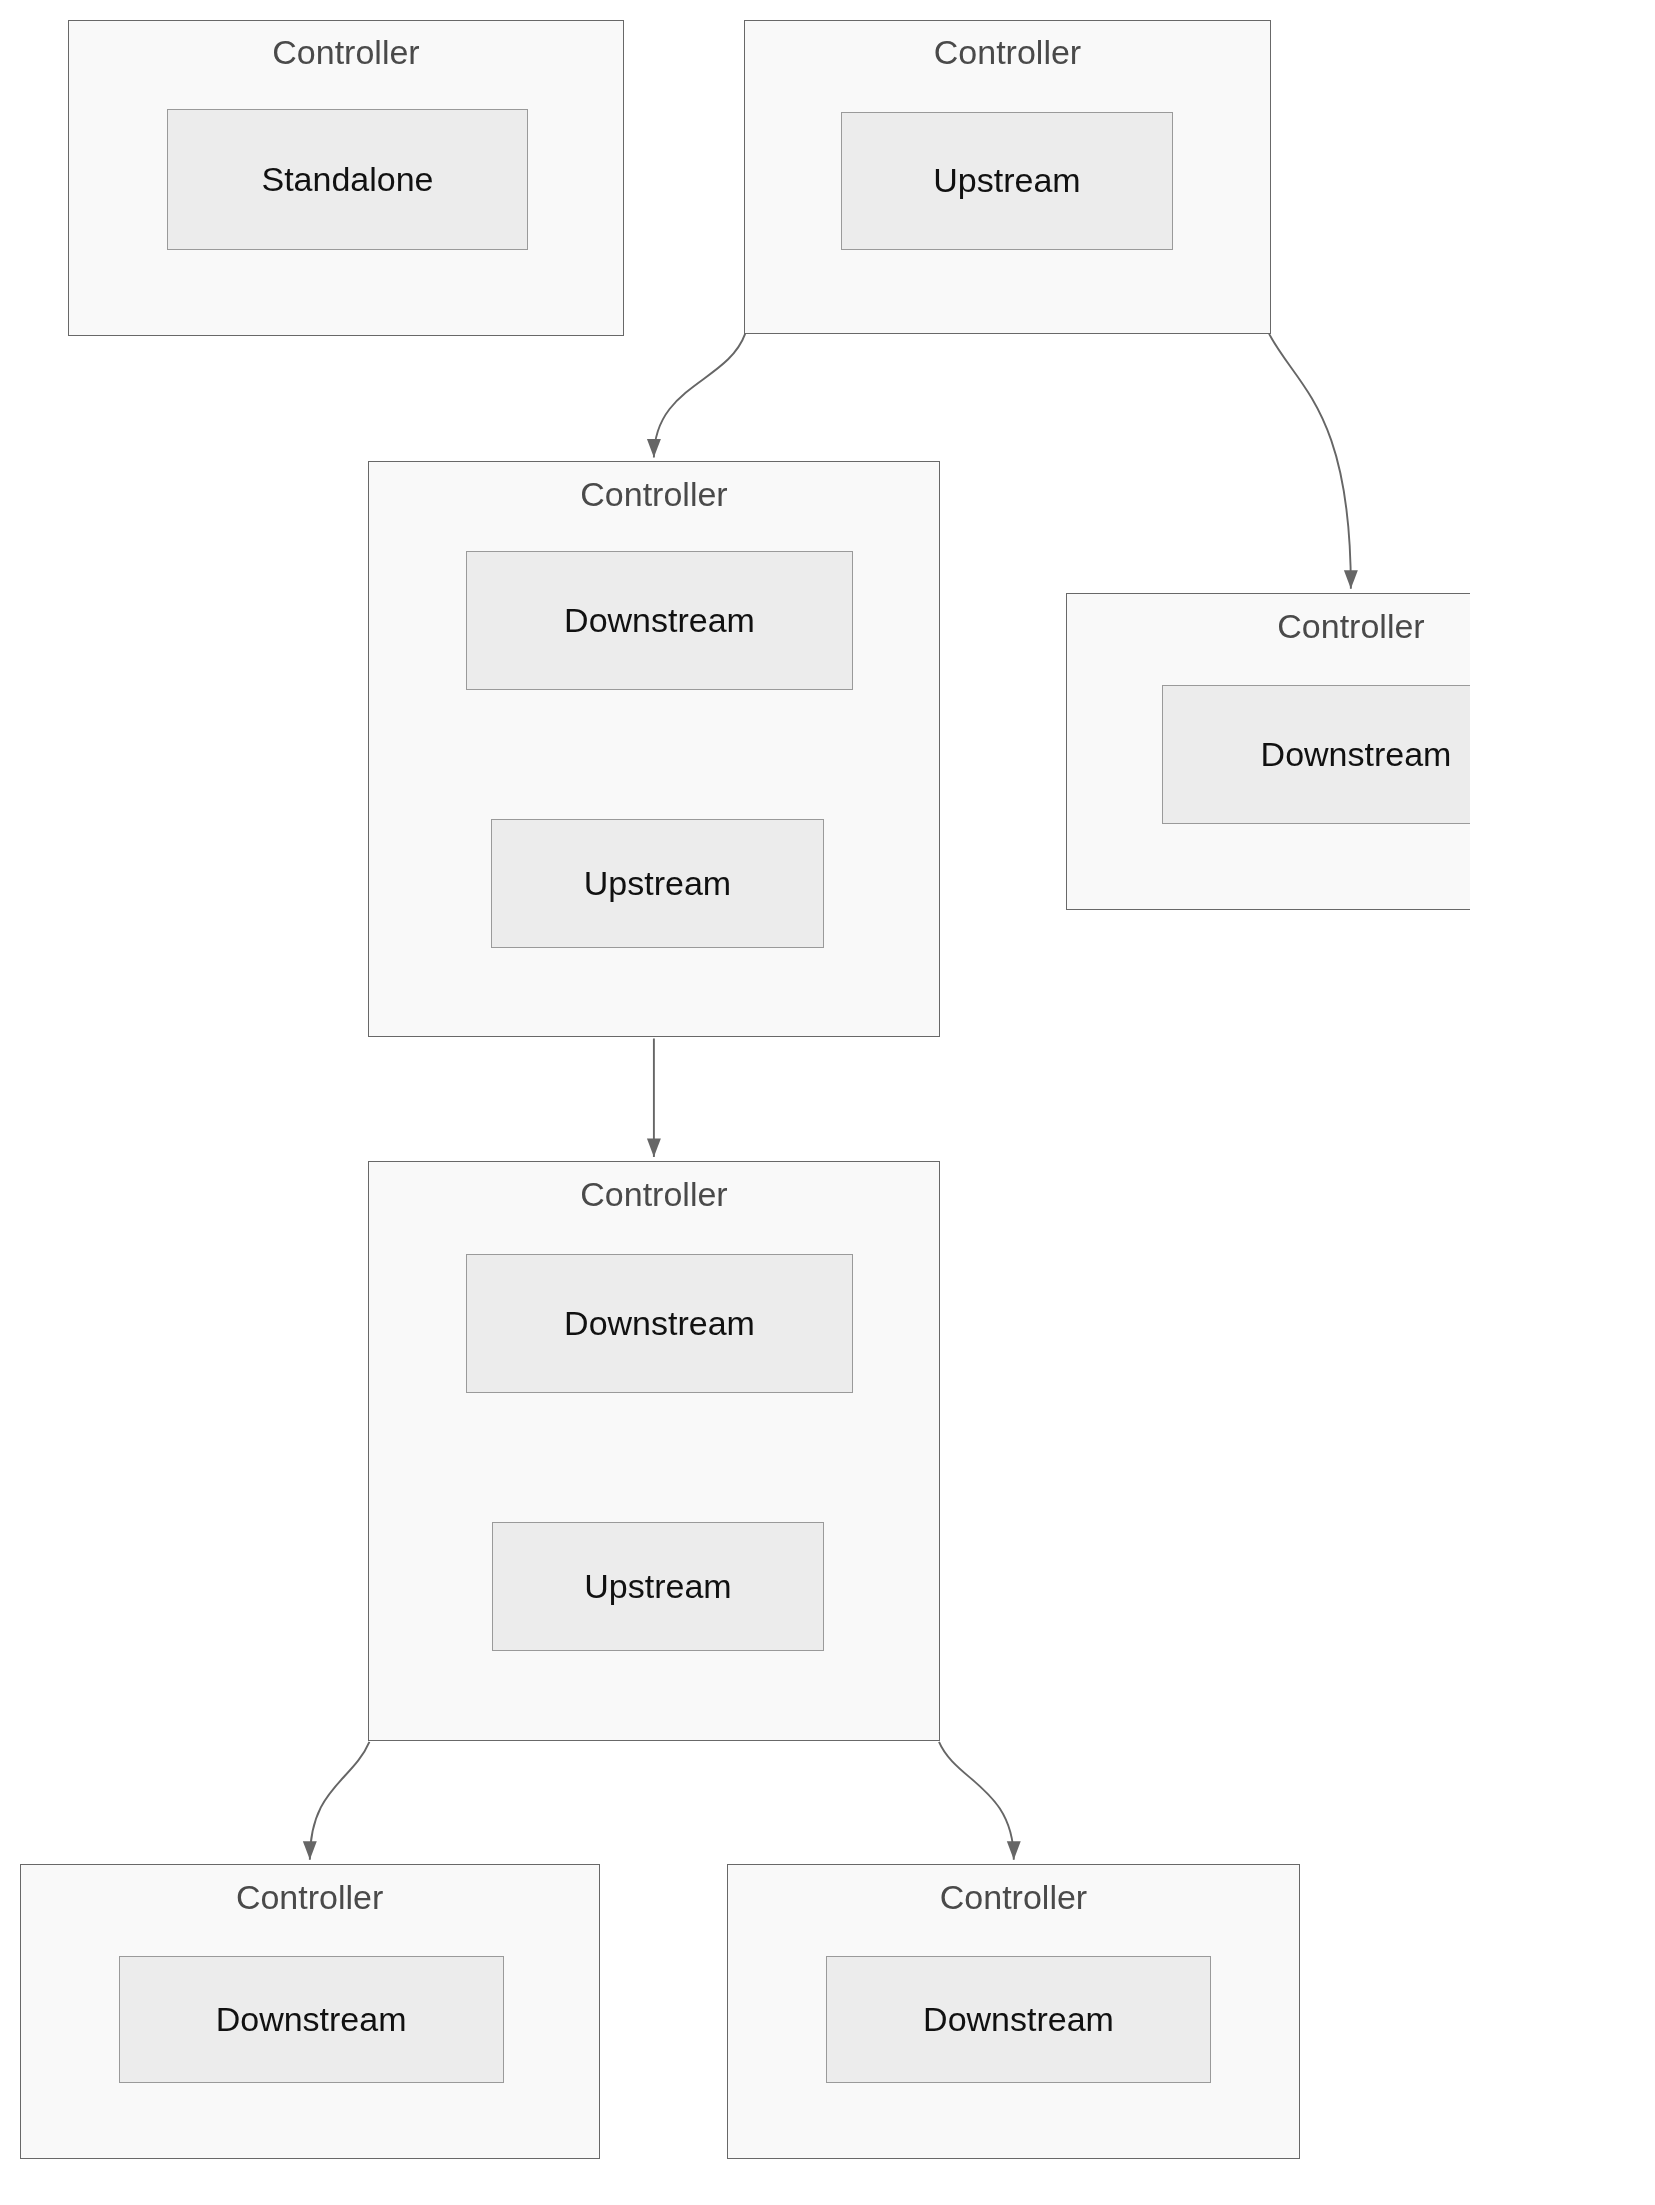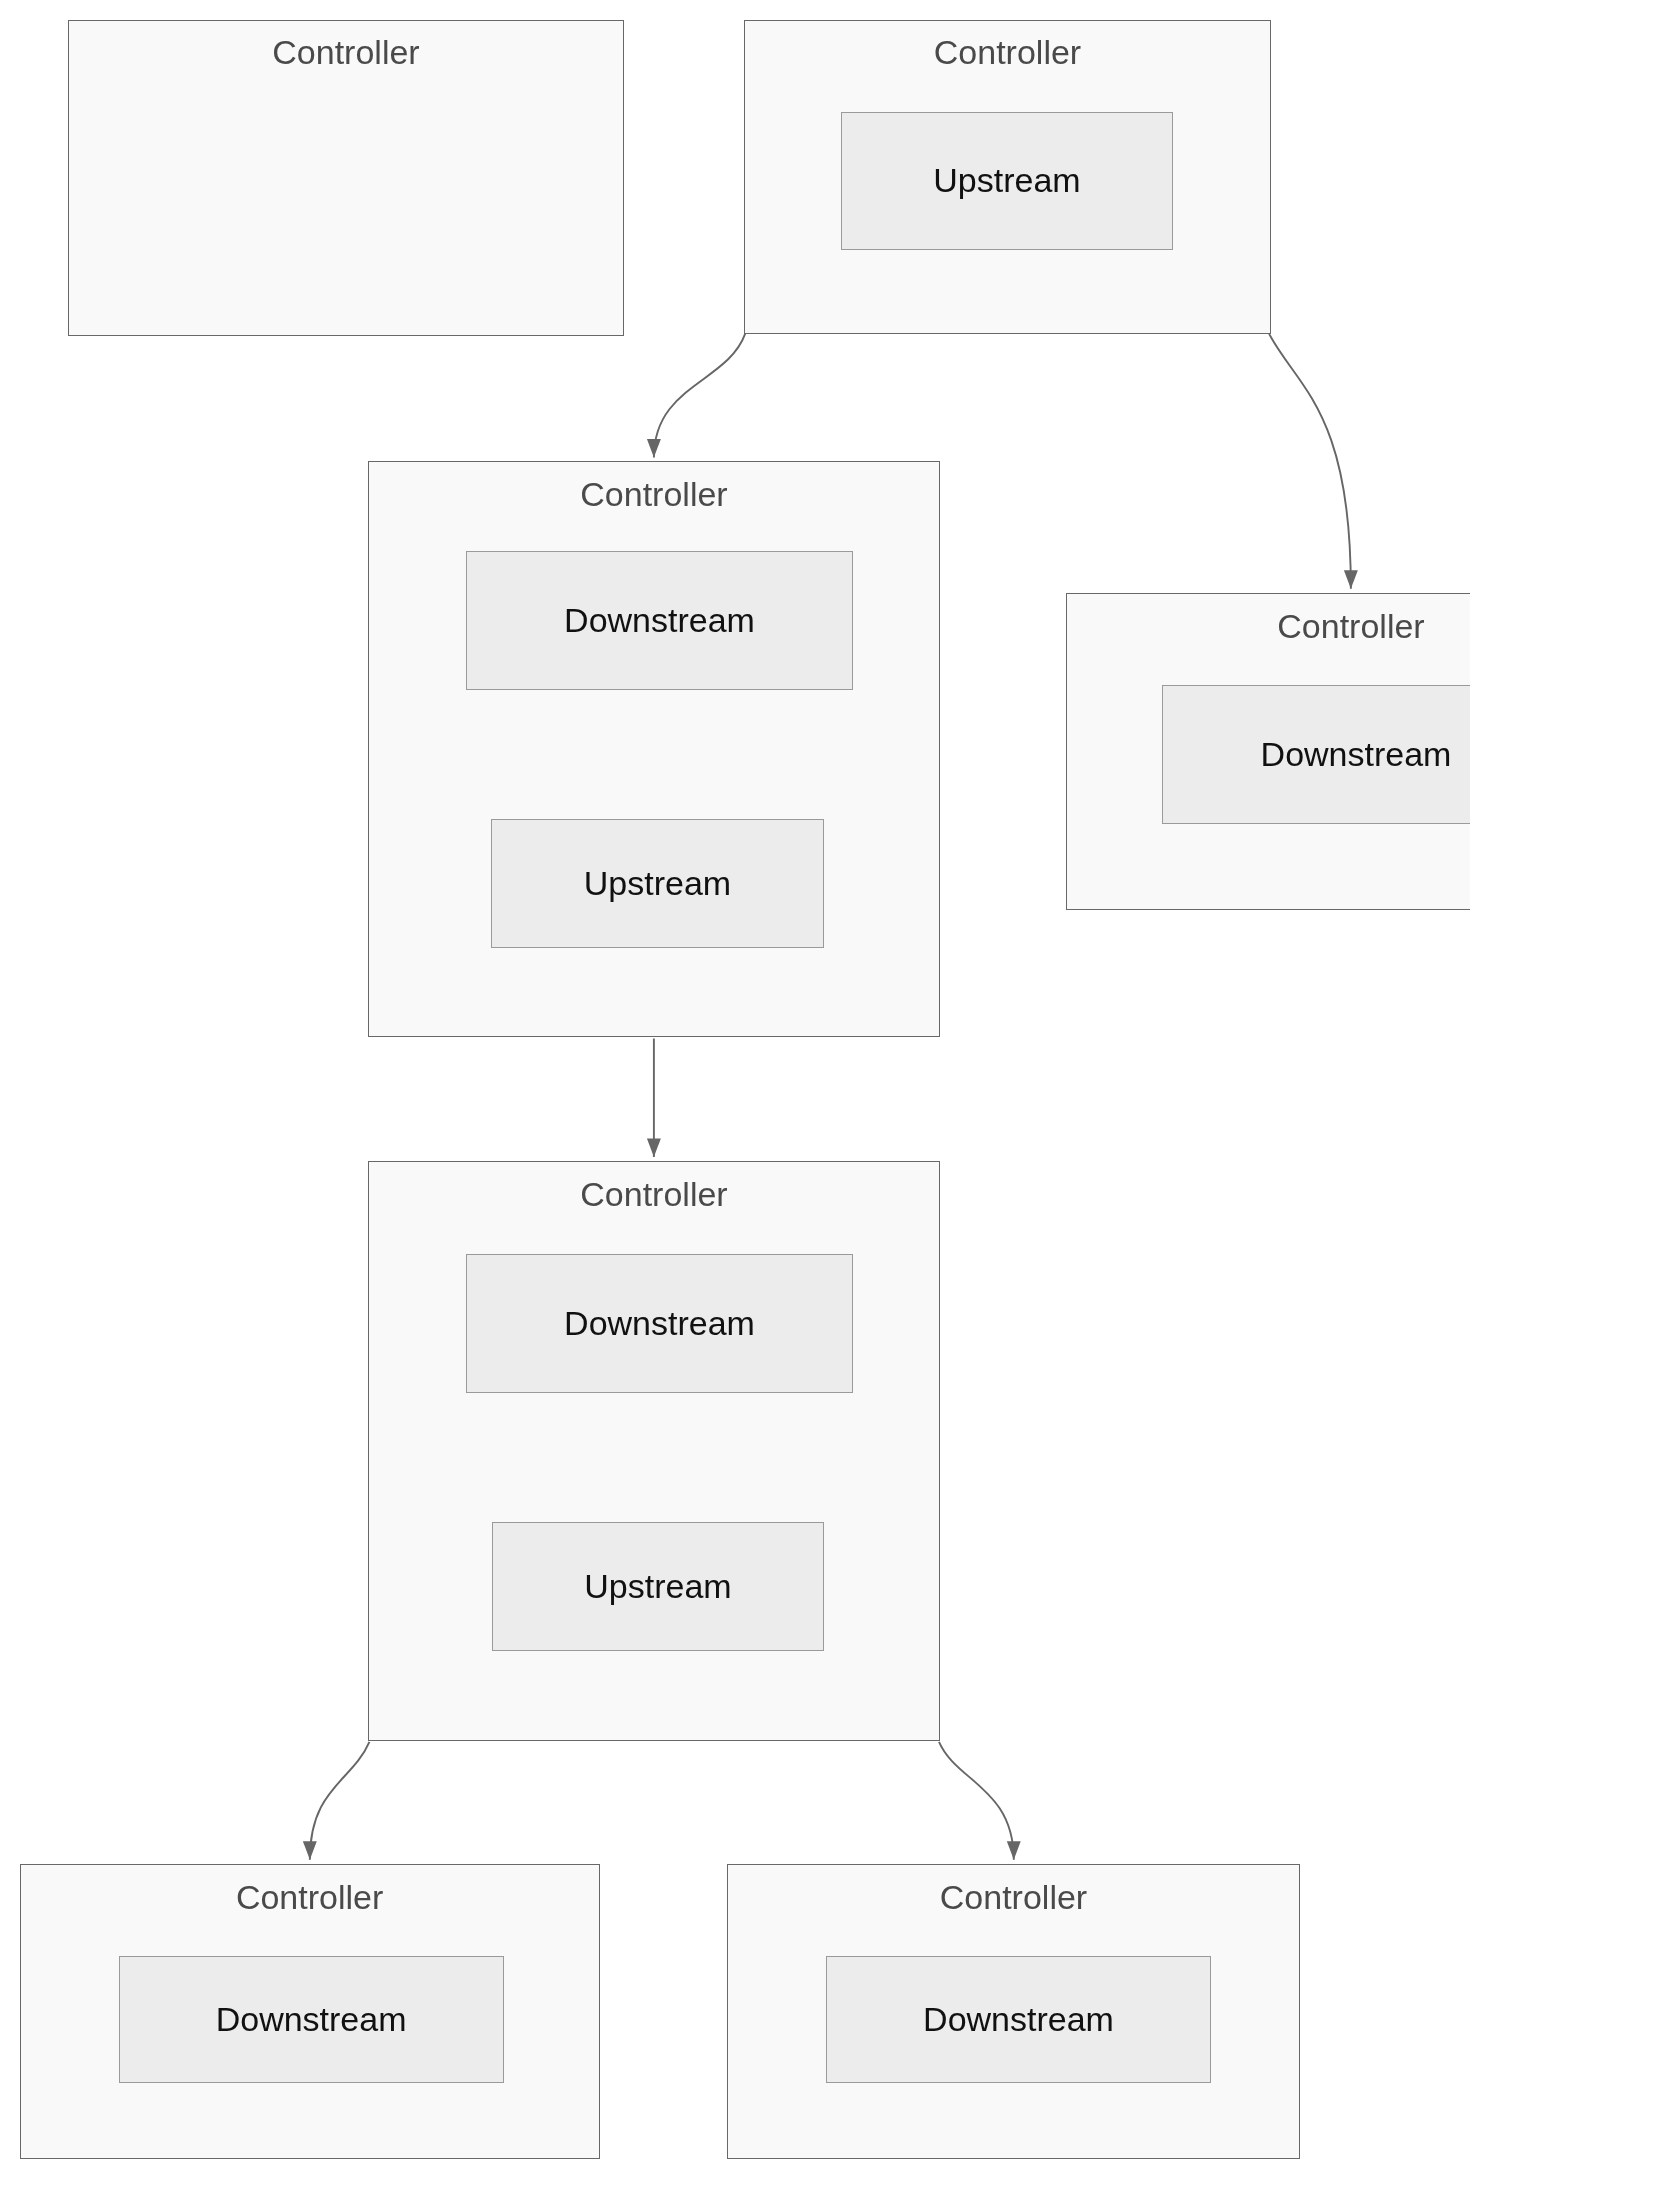--- a/index.html
+++ b/index.html
@@ -77,20 +77,23 @@
     </defs>
     <path class="edge" d="M 1176 527 C 1148 604, 1032 608, 1032 722" marker-end="url(#arrow)"></path>
     <path class="edge" d="M 2003 527 C 2048 612, 2132 648, 2132 929" marker-end="url(#arrow)"></path>
     <path class="edge" d="M 1032 1639 L 1032 1826" marker-end="url(#arrow)"></path>
     <path class="edge" d="M 583 2749 C 556 2812, 489 2822, 489 2935" marker-end="url(#arrow)"></path>
     <path class="edge" d="M 1482 2749 C 1509 2812, 1600 2822, 1600 2935" marker-end="url(#arrow)"></path>
   </svg>
 
   <div class="node" style="left:68px; top:19.6px; width:556px; height:316px;">
     <div class="node-title">Controller</div>
+    <div class="child" style="left:98px; top:88px; width:361px; height:141px;">
+      <span class="child-label">Standalone</span>
+    </div>
   </div>
 
   <div class="node" style="left:744px; top:19.6px; width:527px; height:314px;">
     <div class="node-title">Controller</div>
     <div class="child" style="left:96px; top:91px; width:332px; height:138px;">
       <span class="child-label">Upstream</span>
     </div>
   </div>
 
   <div class="node" style="left:368px; top:461px; width:572px; height:576px;">

